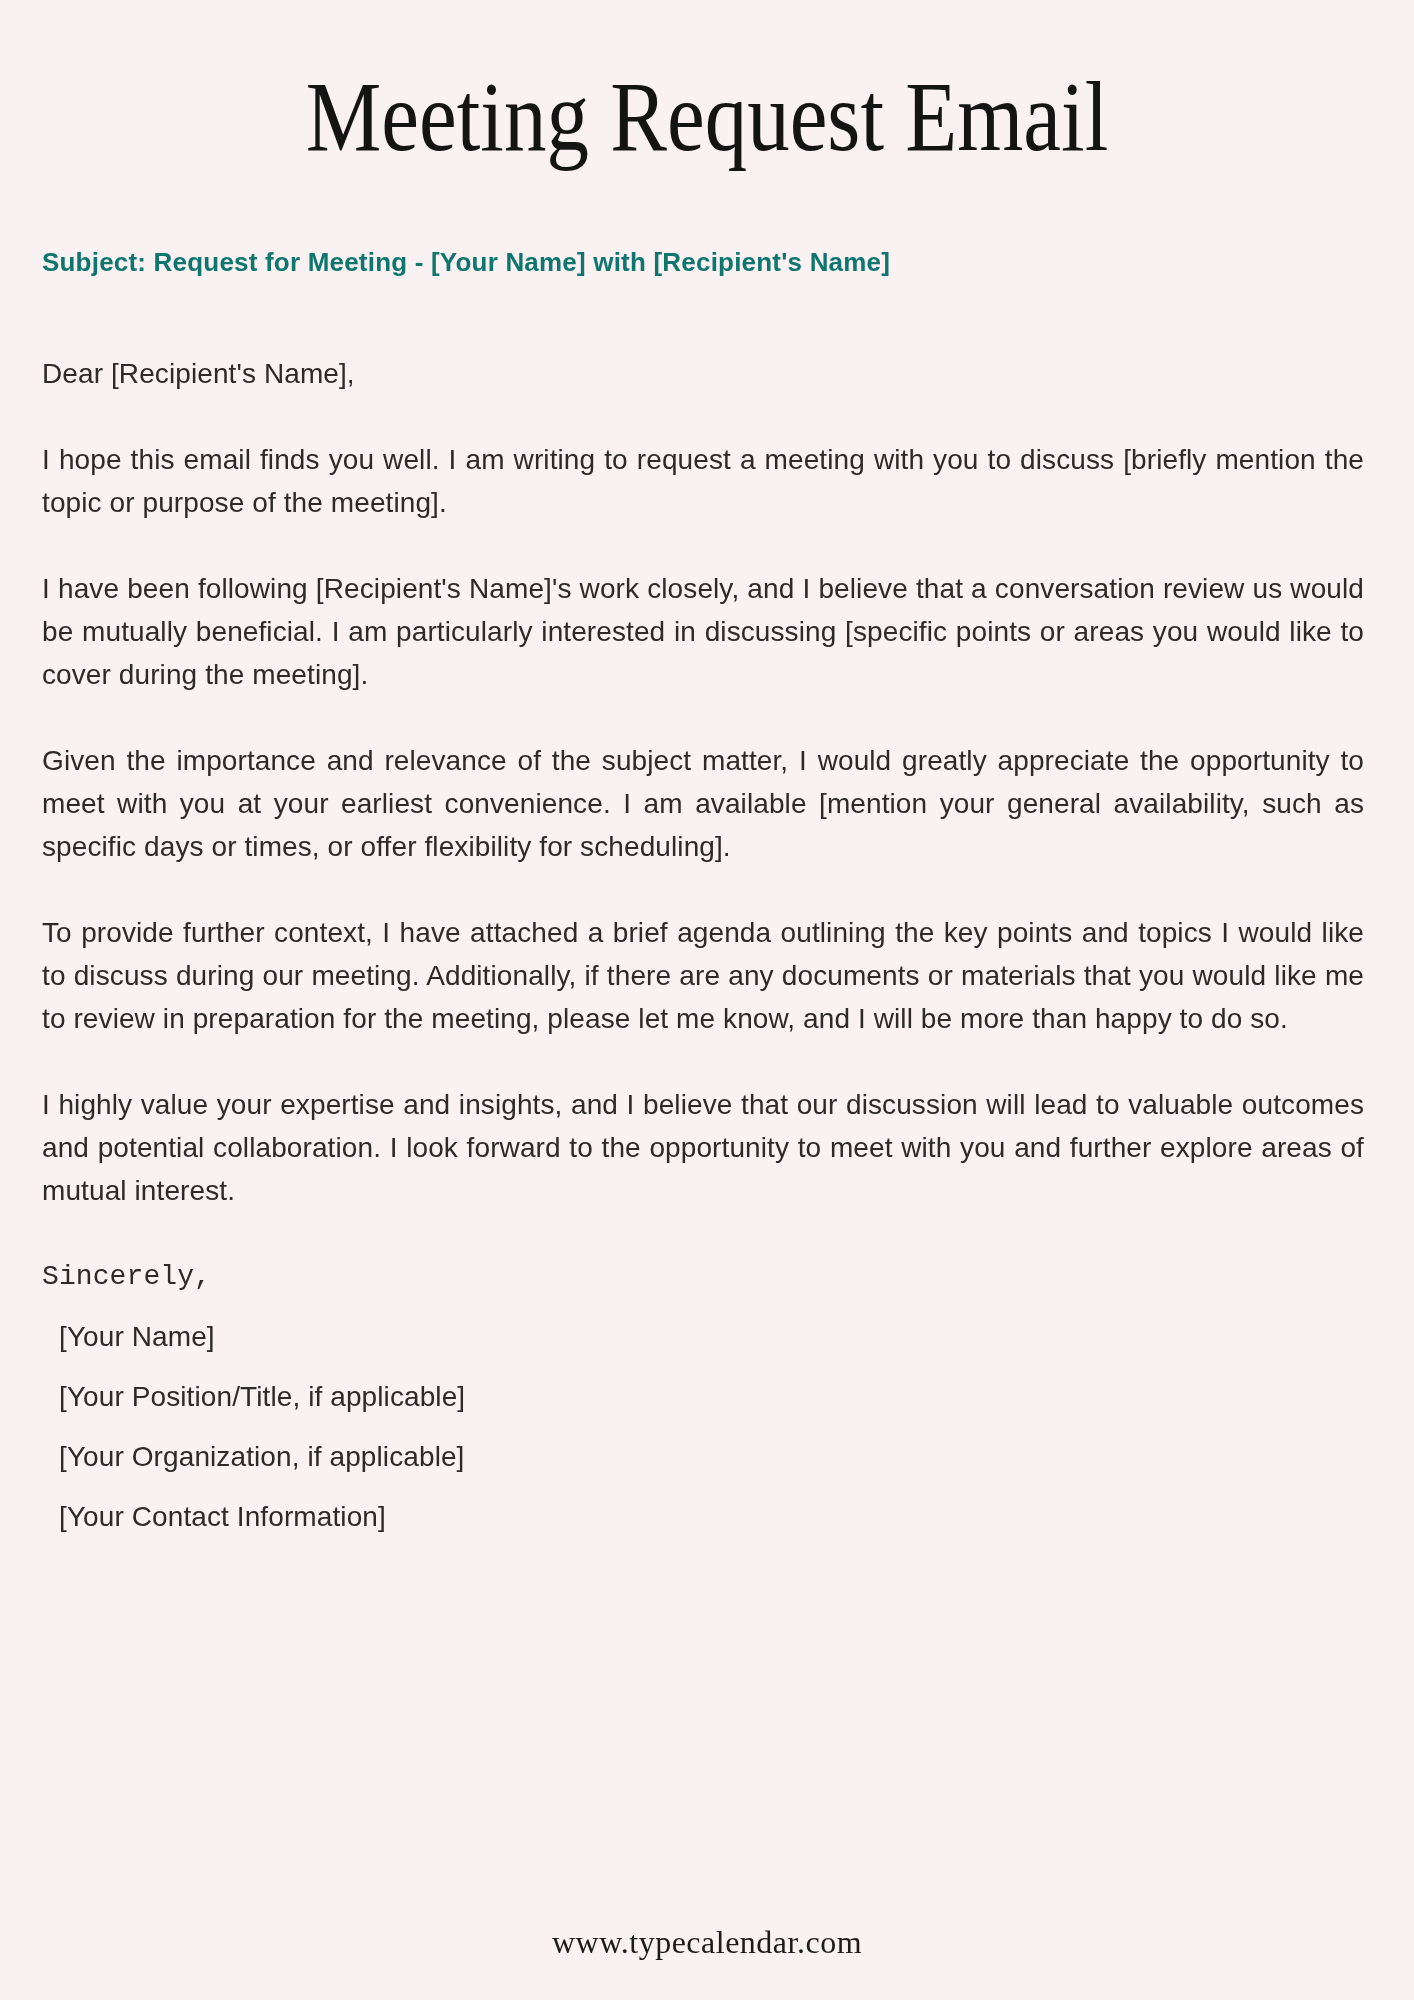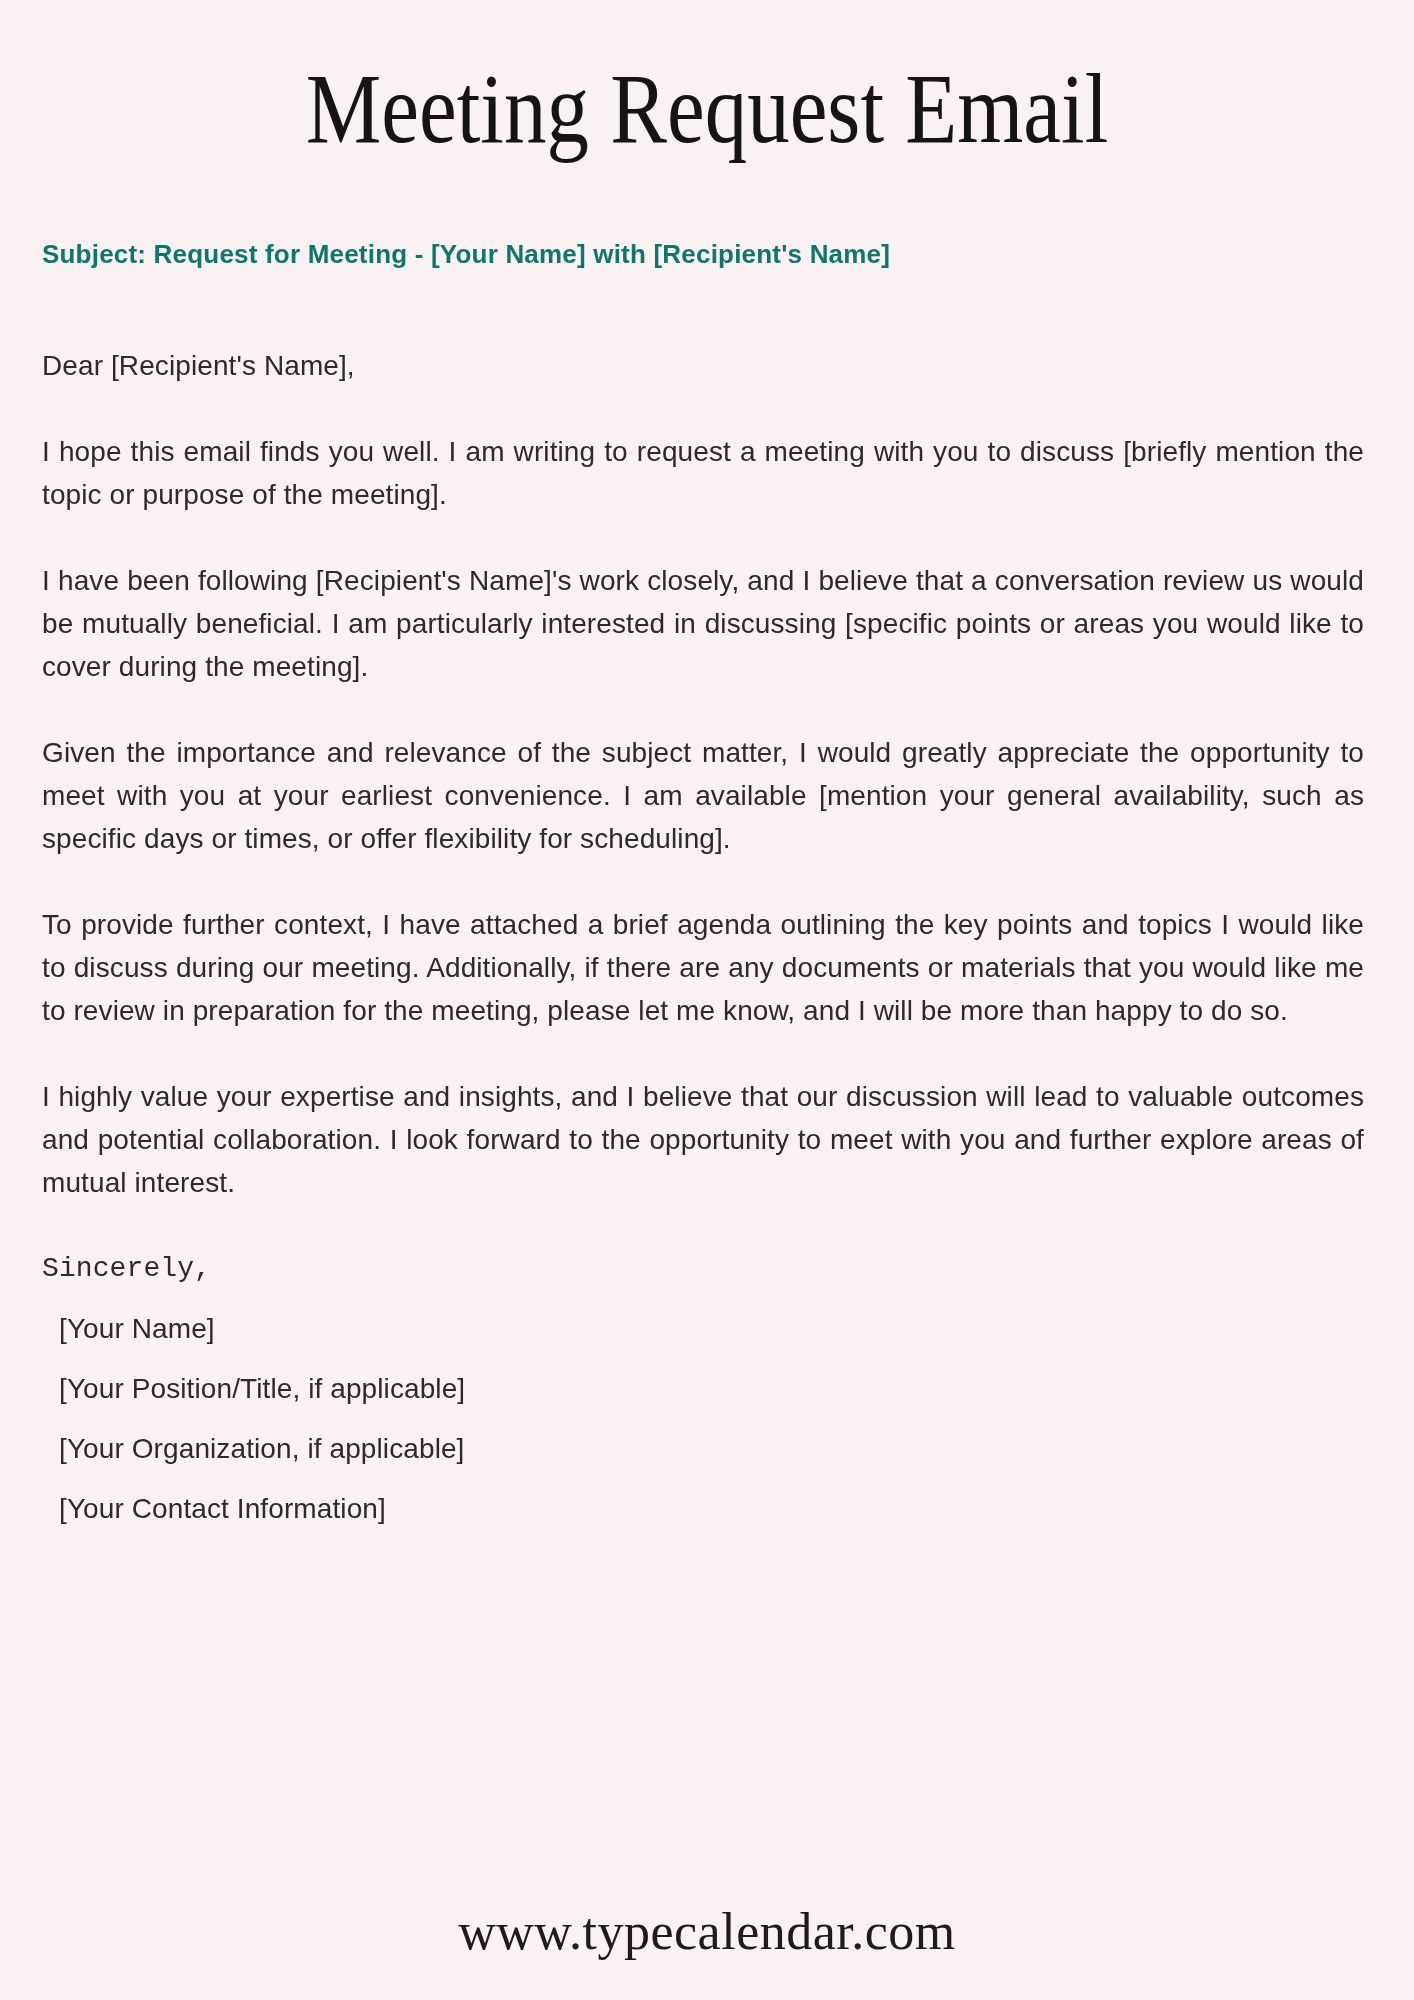--- a/index.html
+++ b/index.html
@@ -7,21 +7,21 @@
     padding: 0;
     background: #f9f1f2;
   }
   .page {
     position: relative;
     width: 1414px;
     height: 2000px;
     margin: 0 auto;
     background: #f9f1f2;
     box-sizing: border-box;
-    padding: 8px 42px;
+    padding: 16px 42px;
     overflow: hidden;
     font-family: "Liberation Sans", sans-serif;
     color: #2e292b;
   }
   .doc-title {
     margin: 46px 0 0 0;
     text-align: center;
     font-family: "Liberation Serif", serif;
     font-weight: 400;
     font-size: 100px;
@@ -65,21 +65,21 @@
   .signature-line {
     margin: 17px;
   }
   .site-footer {
     position: absolute;
     left: 0;
     right: 0;
     bottom: 40px;
     text-align: center;
     font-family: "Liberation Serif", serif;
-    font-size: 52px;
+    font-size: 32px;
     line-height: 1.1;
     color: #1d1b1b;
     letter-spacing: 0.5px;
   }
 </style>
 </head>
 <body>
 
 <div class="page">
 

